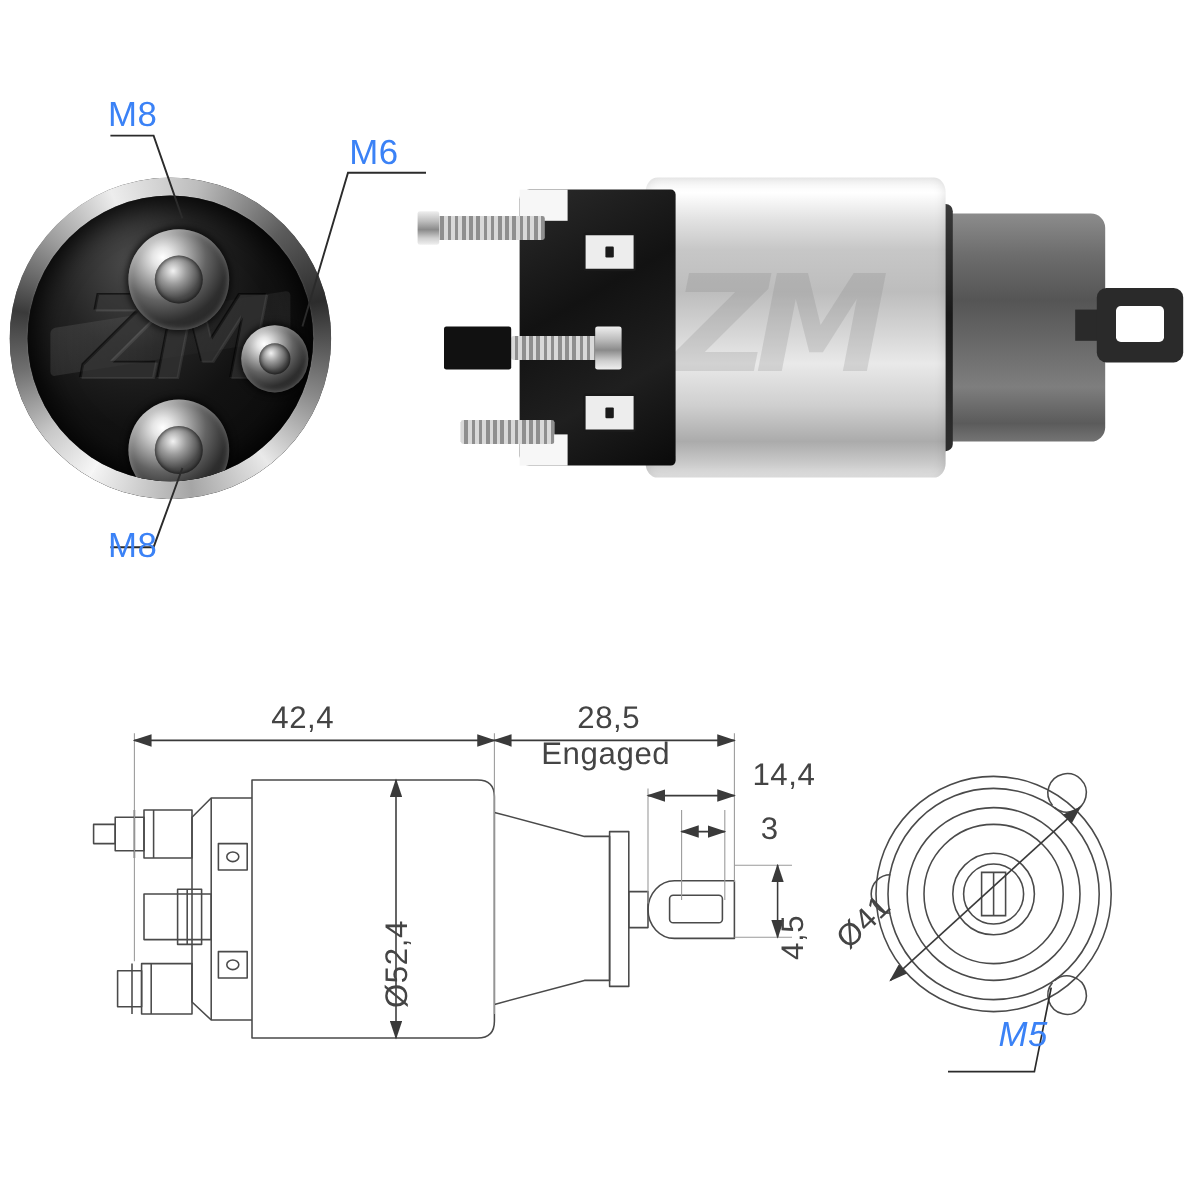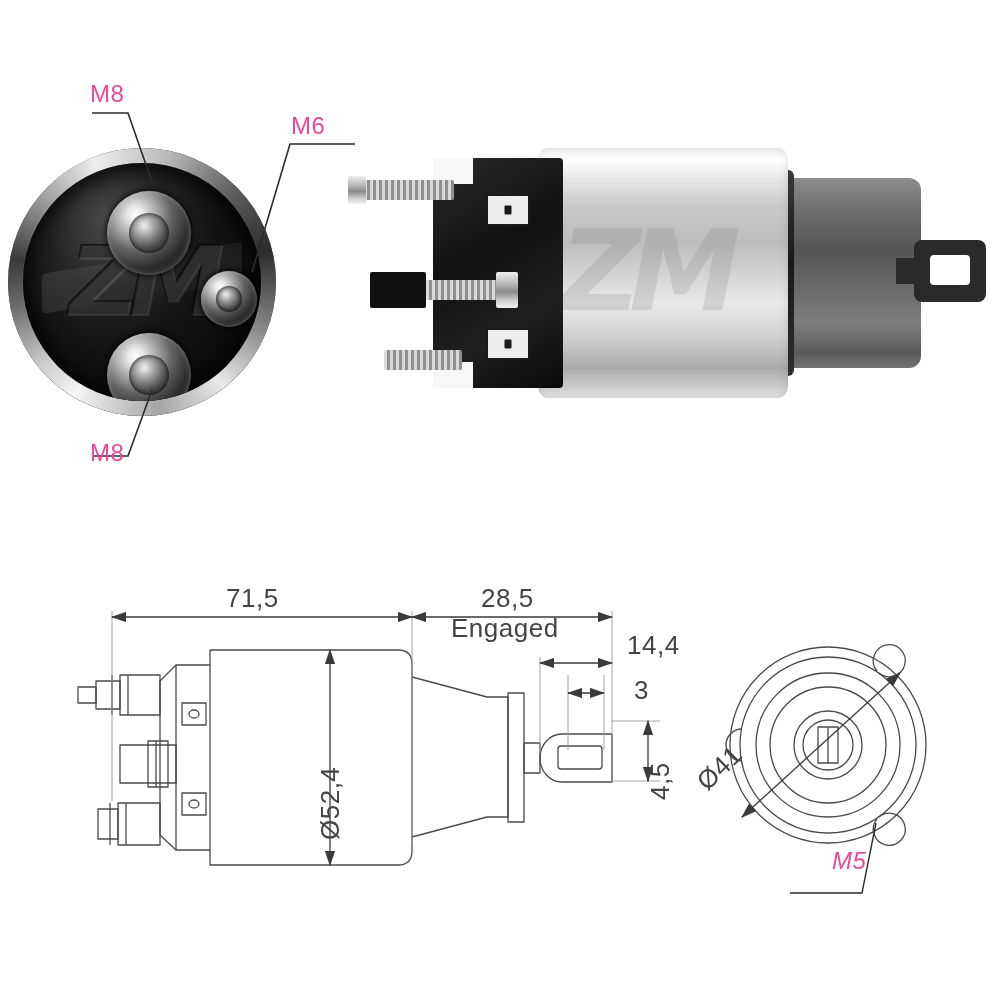--- a/index.html
+++ b/index.html
@@ -10,22 +10,22 @@
     position:relative;
     overflow:hidden;
     color:#1a1a1a;
   }
   .stage{position:absolute;inset:0;}
   .abs{position:absolute;}
 
   
   .lbl{
     font-family:"Liberation Sans", sans-serif;
-    font-size:24px;
-    color:#ec4899;
+    font-size:29px;
+    color:#3b82f6;
     letter-spacing:0.5px;
     white-space:nowrap;
     line-height:1;
   }
   .lbl-dim{
     font-size:26px;
     color:#444;
     font-weight:400;
   }
 
@@ -307,21 +307,21 @@
       <path d="M879 128 a16 16 0 1 0 -2 -2"></path>
       <path d="M879 272 a16 16 0 1 1 -2 2"></path>
       <path d="M742 184 a16 16 0 1 0 0 32"></path>
 
       <line x1="742" y1="272" x2="900" y2="128" stroke="#3a3a3a" marker-start="url(#arrL)" marker-end="url(#arrR)"></line>
 
       <path d="M790 348 L862 348 L876 278" stroke="#2b2b2b" stroke-width="1.4"></path>
     </g>
   </svg>
 
-  <div class="abs lbl lbl-dim" style="left:226px;top:585px;">71,5</div>
+  <div class="abs lbl lbl-dim" style="left:226px;top:585px;">42,4</div>
 
   <div class="abs lbl lbl-dim" style="left:481px;top:585px;">28,5</div>
   <div class="abs lbl lbl-dim" style="left:451px;top:615px;">Engaged</div>
 
   <div class="abs lbl lbl-dim" style="left:627px;top:632px;">14,4</div>
 
   <div class="abs lbl lbl-dim" style="left:634px;top:677px;">3</div>
 
   <div class="abs lbl lbl-dim" style="left:647px;top:800px;transform:rotate(-90deg);transform-origin:left top;">4,5</div>
 

